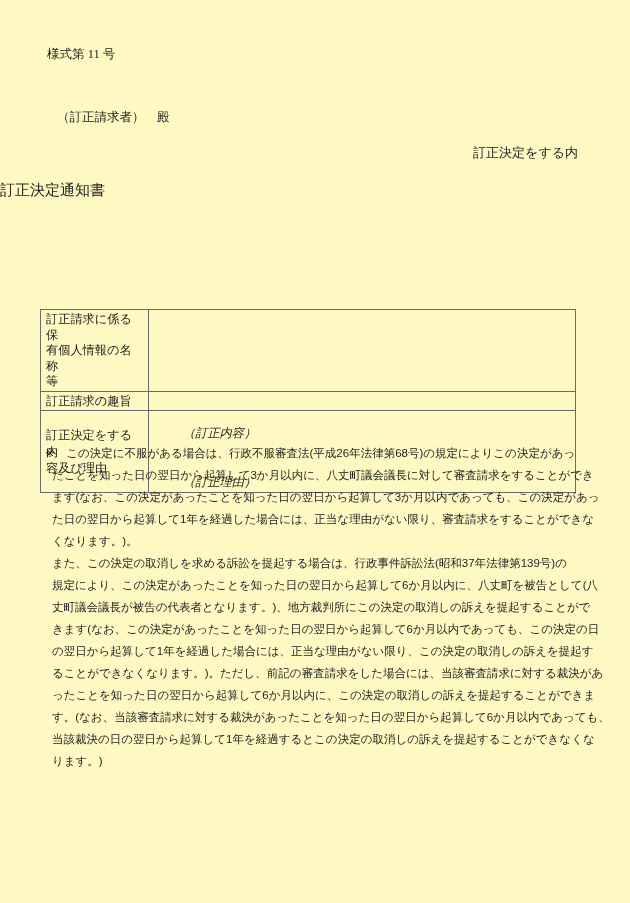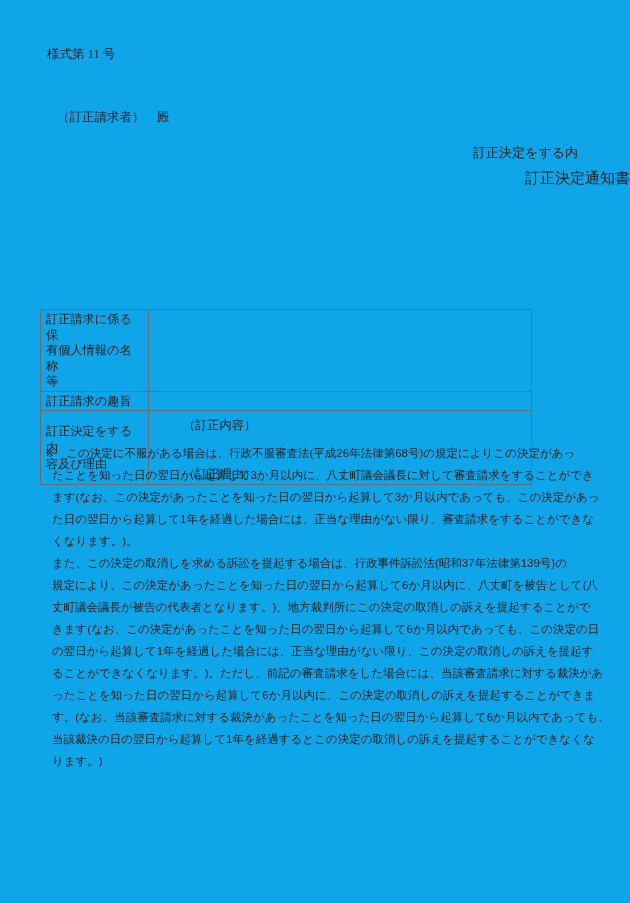--- a/index.html
+++ b/index.html
@@ -1,21 +1,21 @@
 <!DOCTYPE html>
 <html lang="ja"><head>
 <meta charset="utf-8">
 <style>
   html, body { margin: 0; padding: 0; background: #e8e8e8; }
   .page {
     position: relative;
     width: 630px;
     height: 903px;
     margin: 0 auto;
-    background: #0ea5e9;
+    background: #fef9c3;
     color: #1d1d1d;
     overflow: hidden;
     font-family: "Liberation Serif", "DejaVu Serif", serif;
   }
   .serif { font-family: "Liberation Serif", "DejaVu Serif", serif; }
   .sans  { font-family: "Liberation Sans", "DejaVu Sans", sans-serif; }
 
   .form-number {
     position: absolute; left: 47px; top: 46px;
     font-size: 12.5px; white-space: pre;
@@ -27,47 +27,47 @@
   }
   .addressee {
     position: absolute; left: 57px; top: 109px;
     font-size: 12.5px; white-space: pre;
   }
   .sender {
     position: absolute; right: 52px; top: 144px;
     font-size: 13px; white-space: pre;
   }
   .doc-title {
-    position: absolute; left: 0; top: 169px; width: 100%;
-    text-align: right; font-size: 15px;
+    position: absolute; left: 0; top: 181px; width: 100%;
+    text-align: left; font-size: 15px;
   }
   .body-text {
     position: absolute; left: 43px; top: 222px; width: 566px;
     font-size: 12.2px; line-height: 24.5px;
     white-space: pre-line;
   }
 
   table.form-table {
-    position: absolute; left: 40px; top: 309px; width: 492px;
+    position: absolute; left: 40px; top: 309px; width: 536px;
     border-collapse: collapse; table-layout: fixed;
     font-size: 12.2px;
   }
   table.form-table td {
     border: 1px solid #6b6b6b;
     padding: 1px 5px;
     vertical-align: top;
   }
   td.col-label { width: 97px; }
   .cell-label { white-space: pre-line; line-height: 15.5px; padding-top: 1px; }
   tr.row-1 { height: 47px; }
   tr.row-2 { height: 18px; }
   tr.row-3 { height: 62px; }
   tr.row-3 td.col-label { vertical-align: middle; }
   tr.row-3 .cell-label { line-height: 16.5px; }
-  td.col-value.decision { padding-left: 34px; padding-top: 6px; }
+  td.col-value.decision { padding-left: 34px; padding-top: 14px; font-style: italic; }
   .reason-line { margin-top: 32px; }
 
   .notes {
     position: absolute; left: 45px; top: 442px; width: 576px;
     font-family: "Liberation Sans", "DejaVu Sans", sans-serif;
     font-size: 11.5px; line-height: 22px;
   }
   .notes p {
     margin: 0; padding-left: 7px;
     white-space: pre-line;

